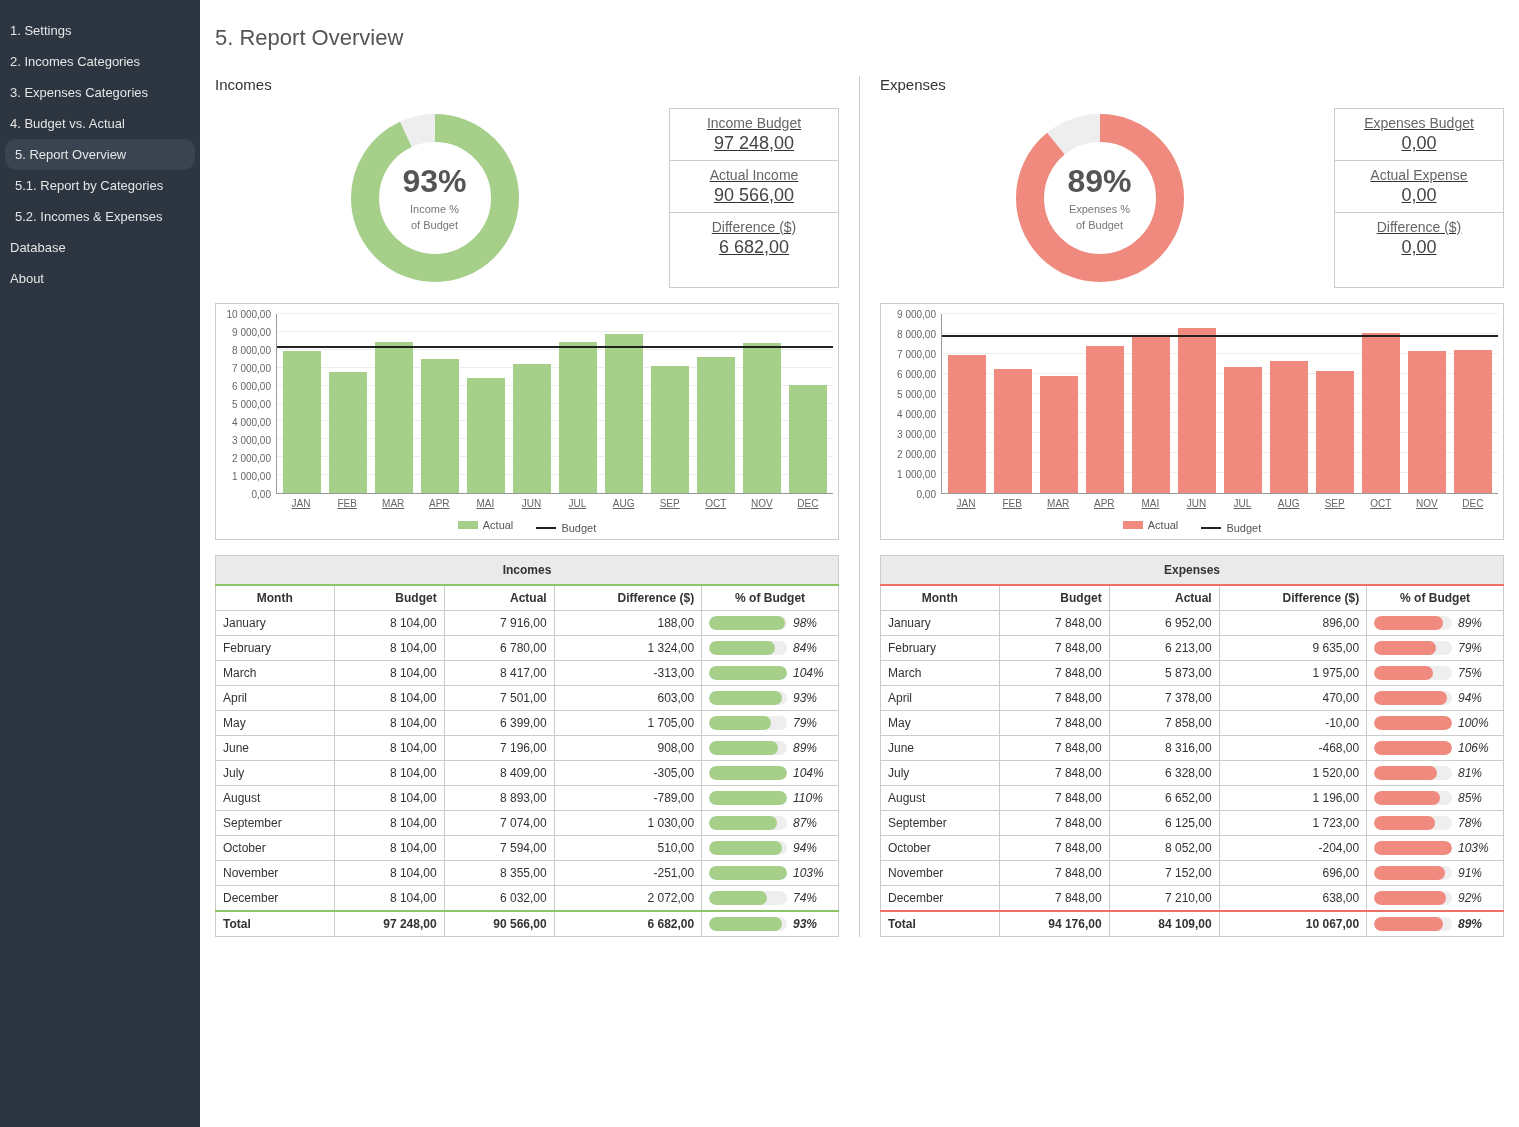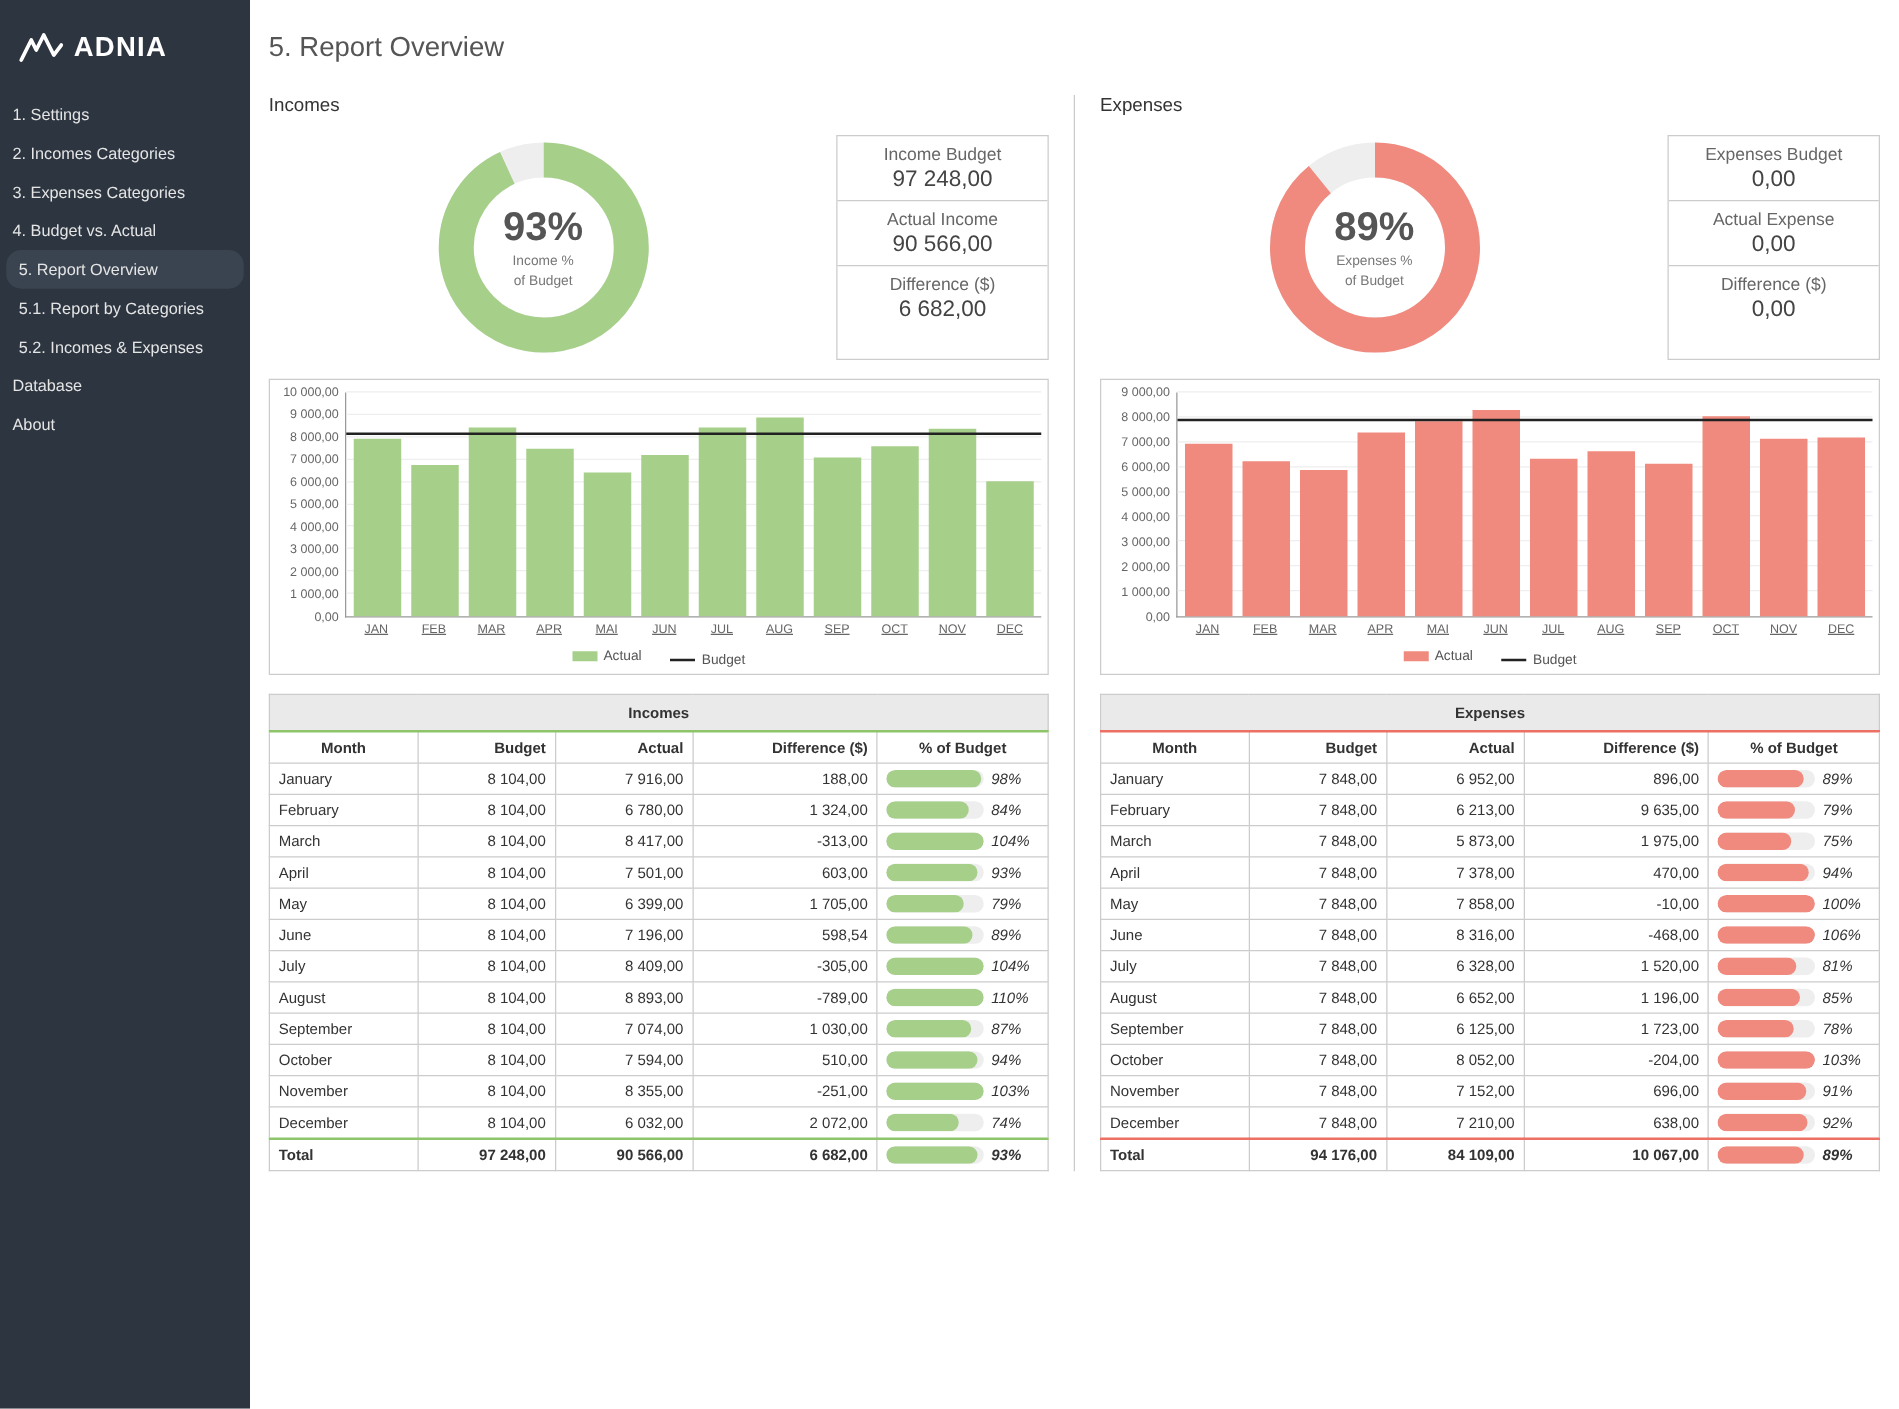--- a/index.html
+++ b/index.html
@@ -17,21 +17,21 @@
 .panels { display: flex; gap: 20px; }
 .panel { flex: 1; }
 .panel-title { font-size: 15px; color: #333; margin-bottom: 15px; }
 .summary-row { display: flex; gap: 15px; margin-bottom: 15px; align-items: stretch; }
 .donut-wrap { flex: 1; display: flex; justify-content: center; align-items: center; }
 .donut { position: relative; width: 180px; height: 180px; }
 .donut svg { transform: rotate(-90deg); }
 .donut-center { position: absolute; top: 50%; left: 50%; transform: translate(-50%, -50%); text-align: center; }
 .donut-pct { font-size: 32px; font-weight: bold; color: #555; }
 .donut-label { font-size: 11px; color: #777; margin-top: 2px; line-height: 1.3; }
-.summary-box { border: 1px solid #ccc; width: 170px; text-align: center; }
+.summary-box { border: 1px solid #ccc; width: 170px; text-align: center; text-decoration: underline; }
 .summary-cell { padding: 6px; }
 .summary-cell:not(:last-child) { border-bottom: 1px solid #ccc; }
 .summary-cell .label { font-size: 14px; color: #666; margin-bottom: 2px; }
 .summary-cell .value { font-size: 18px; color: #444; }
 .bar-chart-box { border: 1px solid #ccc; padding: 10px 5px 5px; margin-bottom: 15px; }
 .bar-chart { position: relative; height: 180px; display: flex; }
 .y-axis { width: 55px; position: relative; font-size: 10px; color: #666; }
 .y-tick { position: absolute; right: 5px; transform: translateY(50%); }
 .plot { flex: 1; position: relative; border-left: 1px solid #999; border-bottom: 1px solid #999; }
 .plot-grid { position: absolute; left: 0; right: 0; border-top: 1px solid #eee; }
@@ -62,26 +62,20 @@
 .pct-bar-fill.green { background: #a6d08a; }
 .pct-bar-fill.red { background: #f08a7e; }
 .pct-val { width: 38px; text-align: left; font-style: italic; }
 .divider { width: 1px; background: #ccc; }
 </style>
 </head>
 <body>
 
 <div class="app">
   <div class="sidebar">
-    <div class="logo">
-      <svg width="36" height="24" viewBox="0 0 36 24">
-        <path d="M2 22 L10 6 L14 14 L20 2 L28 18 L34 10" stroke="#fff" stroke-width="3" fill="none" stroke-linecap="round" stroke-linejoin="round"></path>
-      </svg>
-      <span class="logo-text">ADNIA</span>
-    </div>
     <div id="nav-container">
         <div class="nav-item">1. Settings</div>
         <div class="nav-item">2. Incomes Categories</div>
         <div class="nav-item">3. Expenses Categories</div>
         <div class="nav-item">4. Budget vs. Actual</div>
         <div class="nav-item active">5. Report Overview</div>
         <div class="nav-item sub">5.1. Report by Categories</div>
         <div class="nav-item sub">5.2. Incomes &amp; Expenses</div>
         <div class="nav-item">Database</div>
         <div class="nav-item">About</div>
@@ -275,21 +269,21 @@
                       <div class="pct-bar-fill green" style="width:79%"></div>
                     </div>
                     <span class="pct-val">79%</span>
                   </div>
                 </td>
               </tr>
               <tr>
                 <td>June</td>
                 <td class="num">8 104,00</td>
                 <td class="num">7 196,00</td>
-                <td class="num">598,54</td>
+                <td class="num">908,00</td>
                 <td>
                   <div class="pct-cell">
                     <div class="pct-bar-bg">
                       <div class="pct-bar-fill green" style="width:89%"></div>
                     </div>
                     <span class="pct-val">89%</span>
                   </div>
                 </td>
               </tr>
               <tr>

